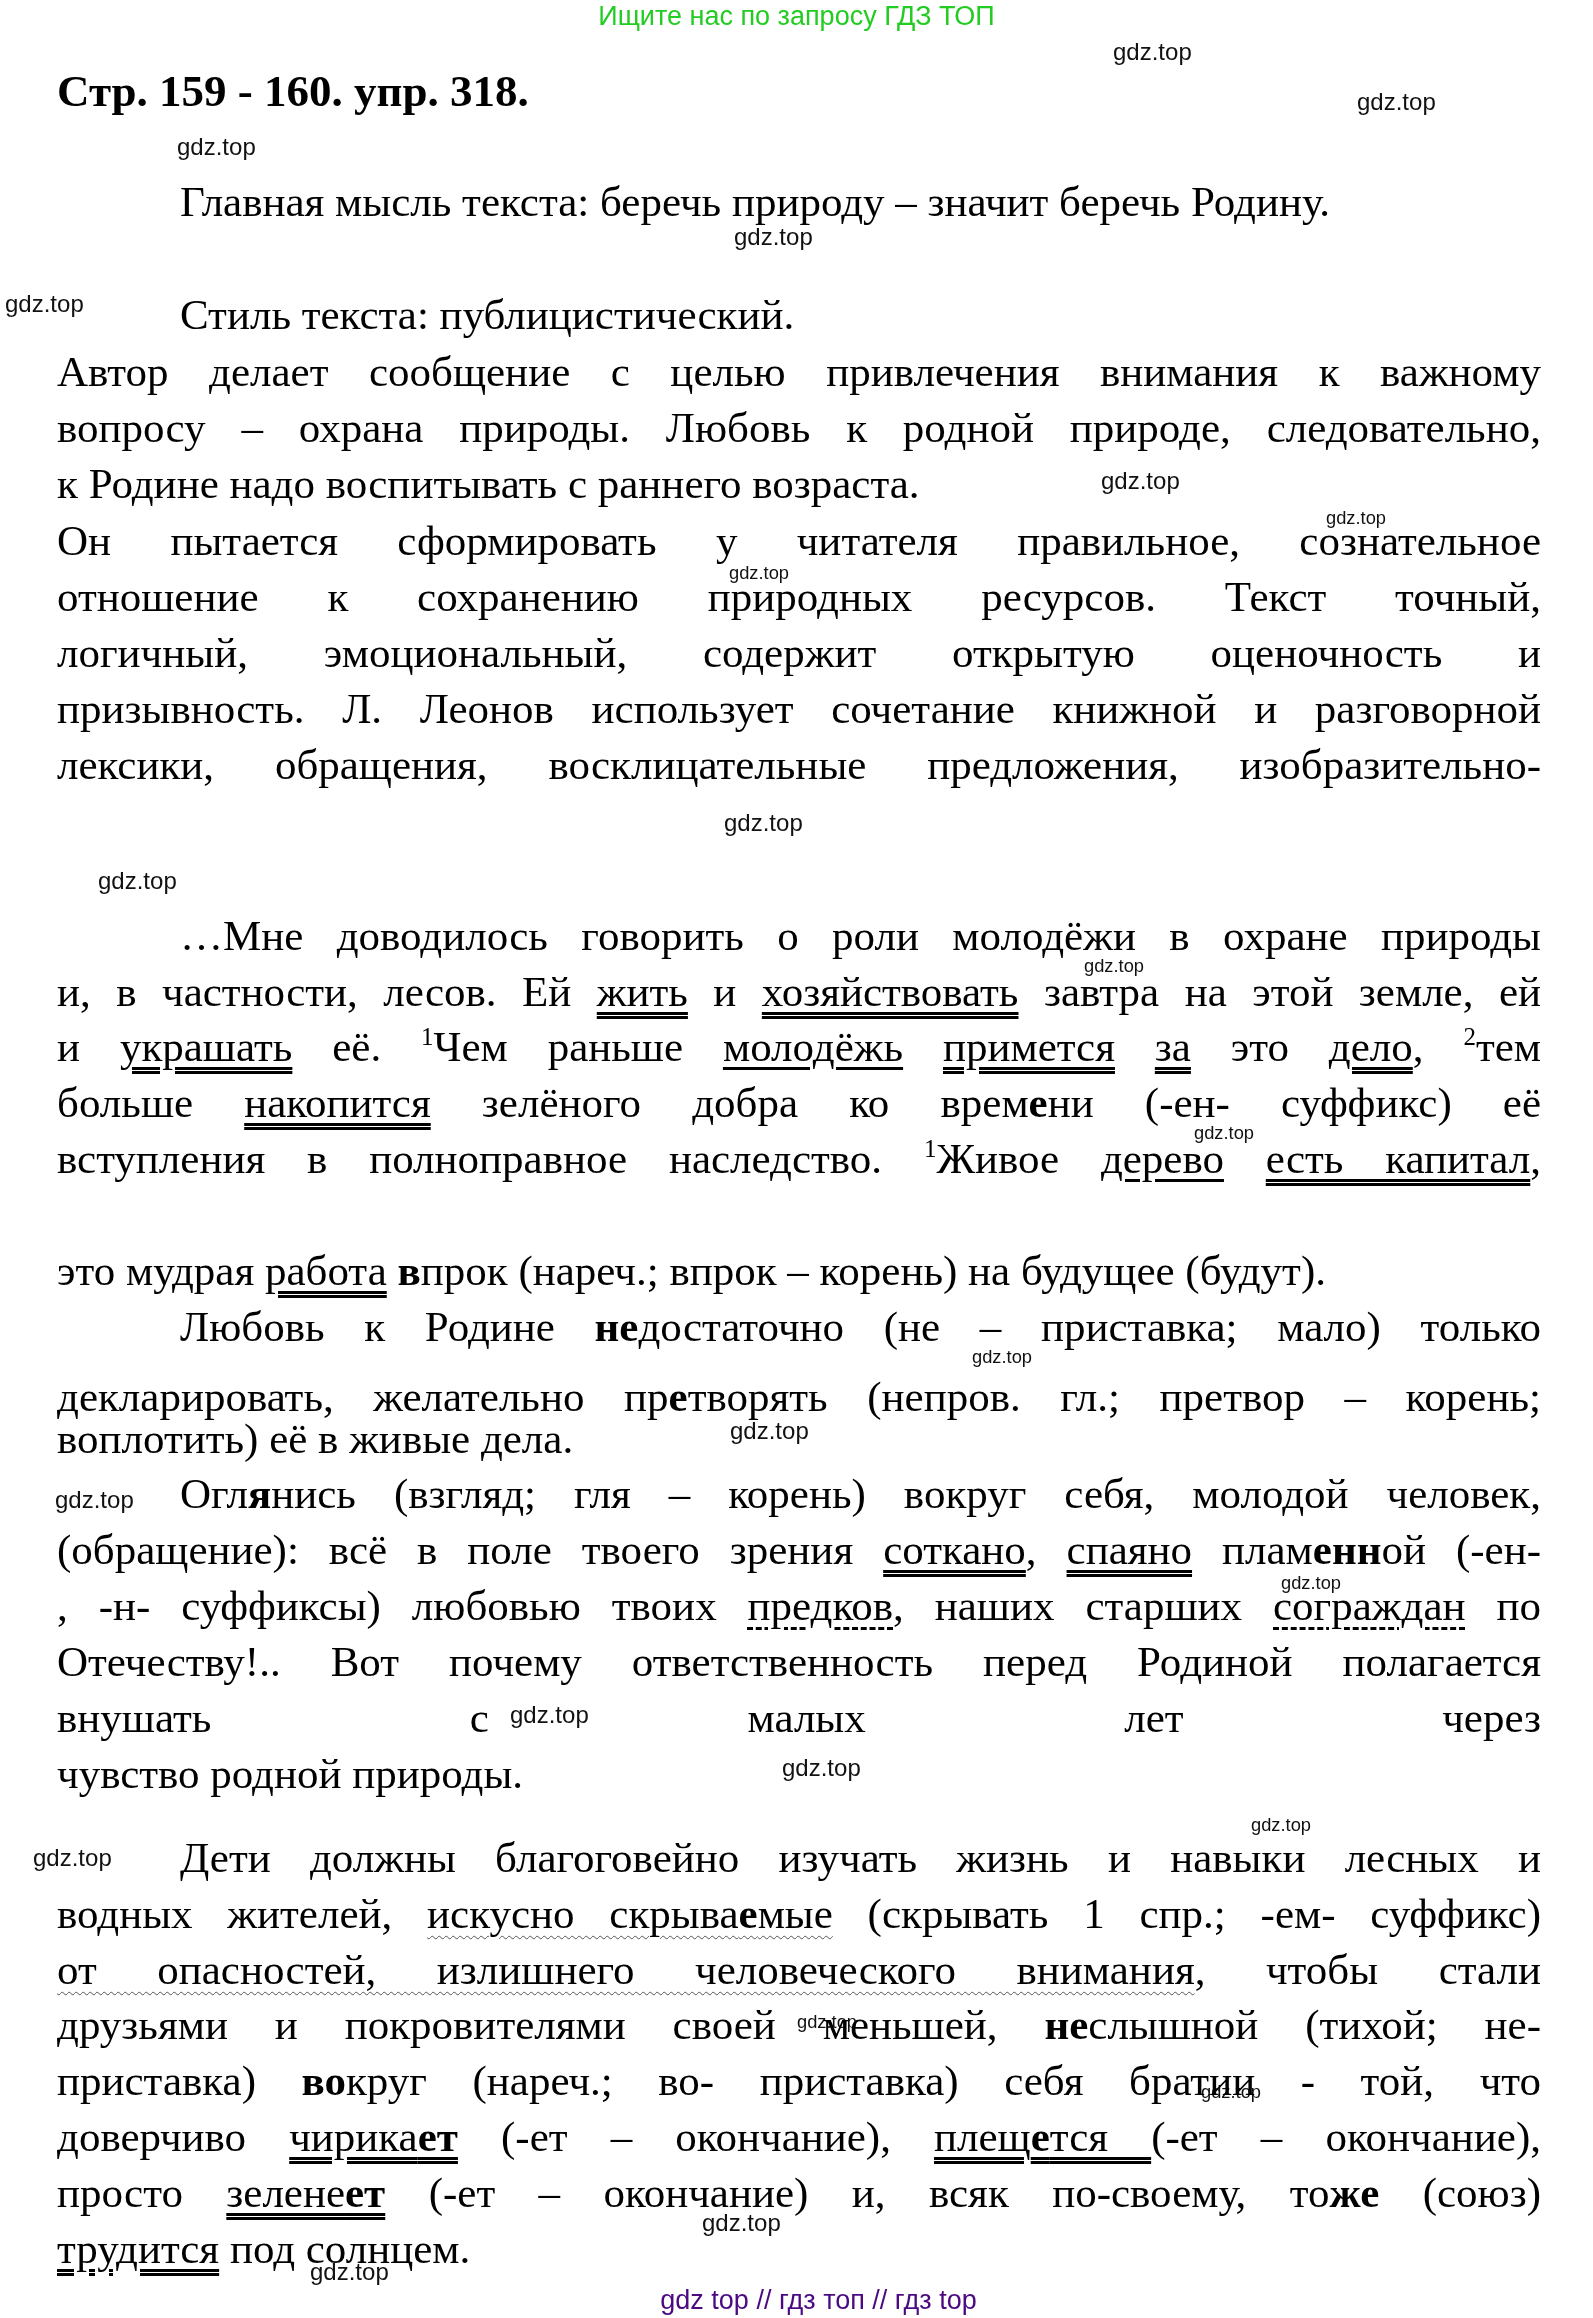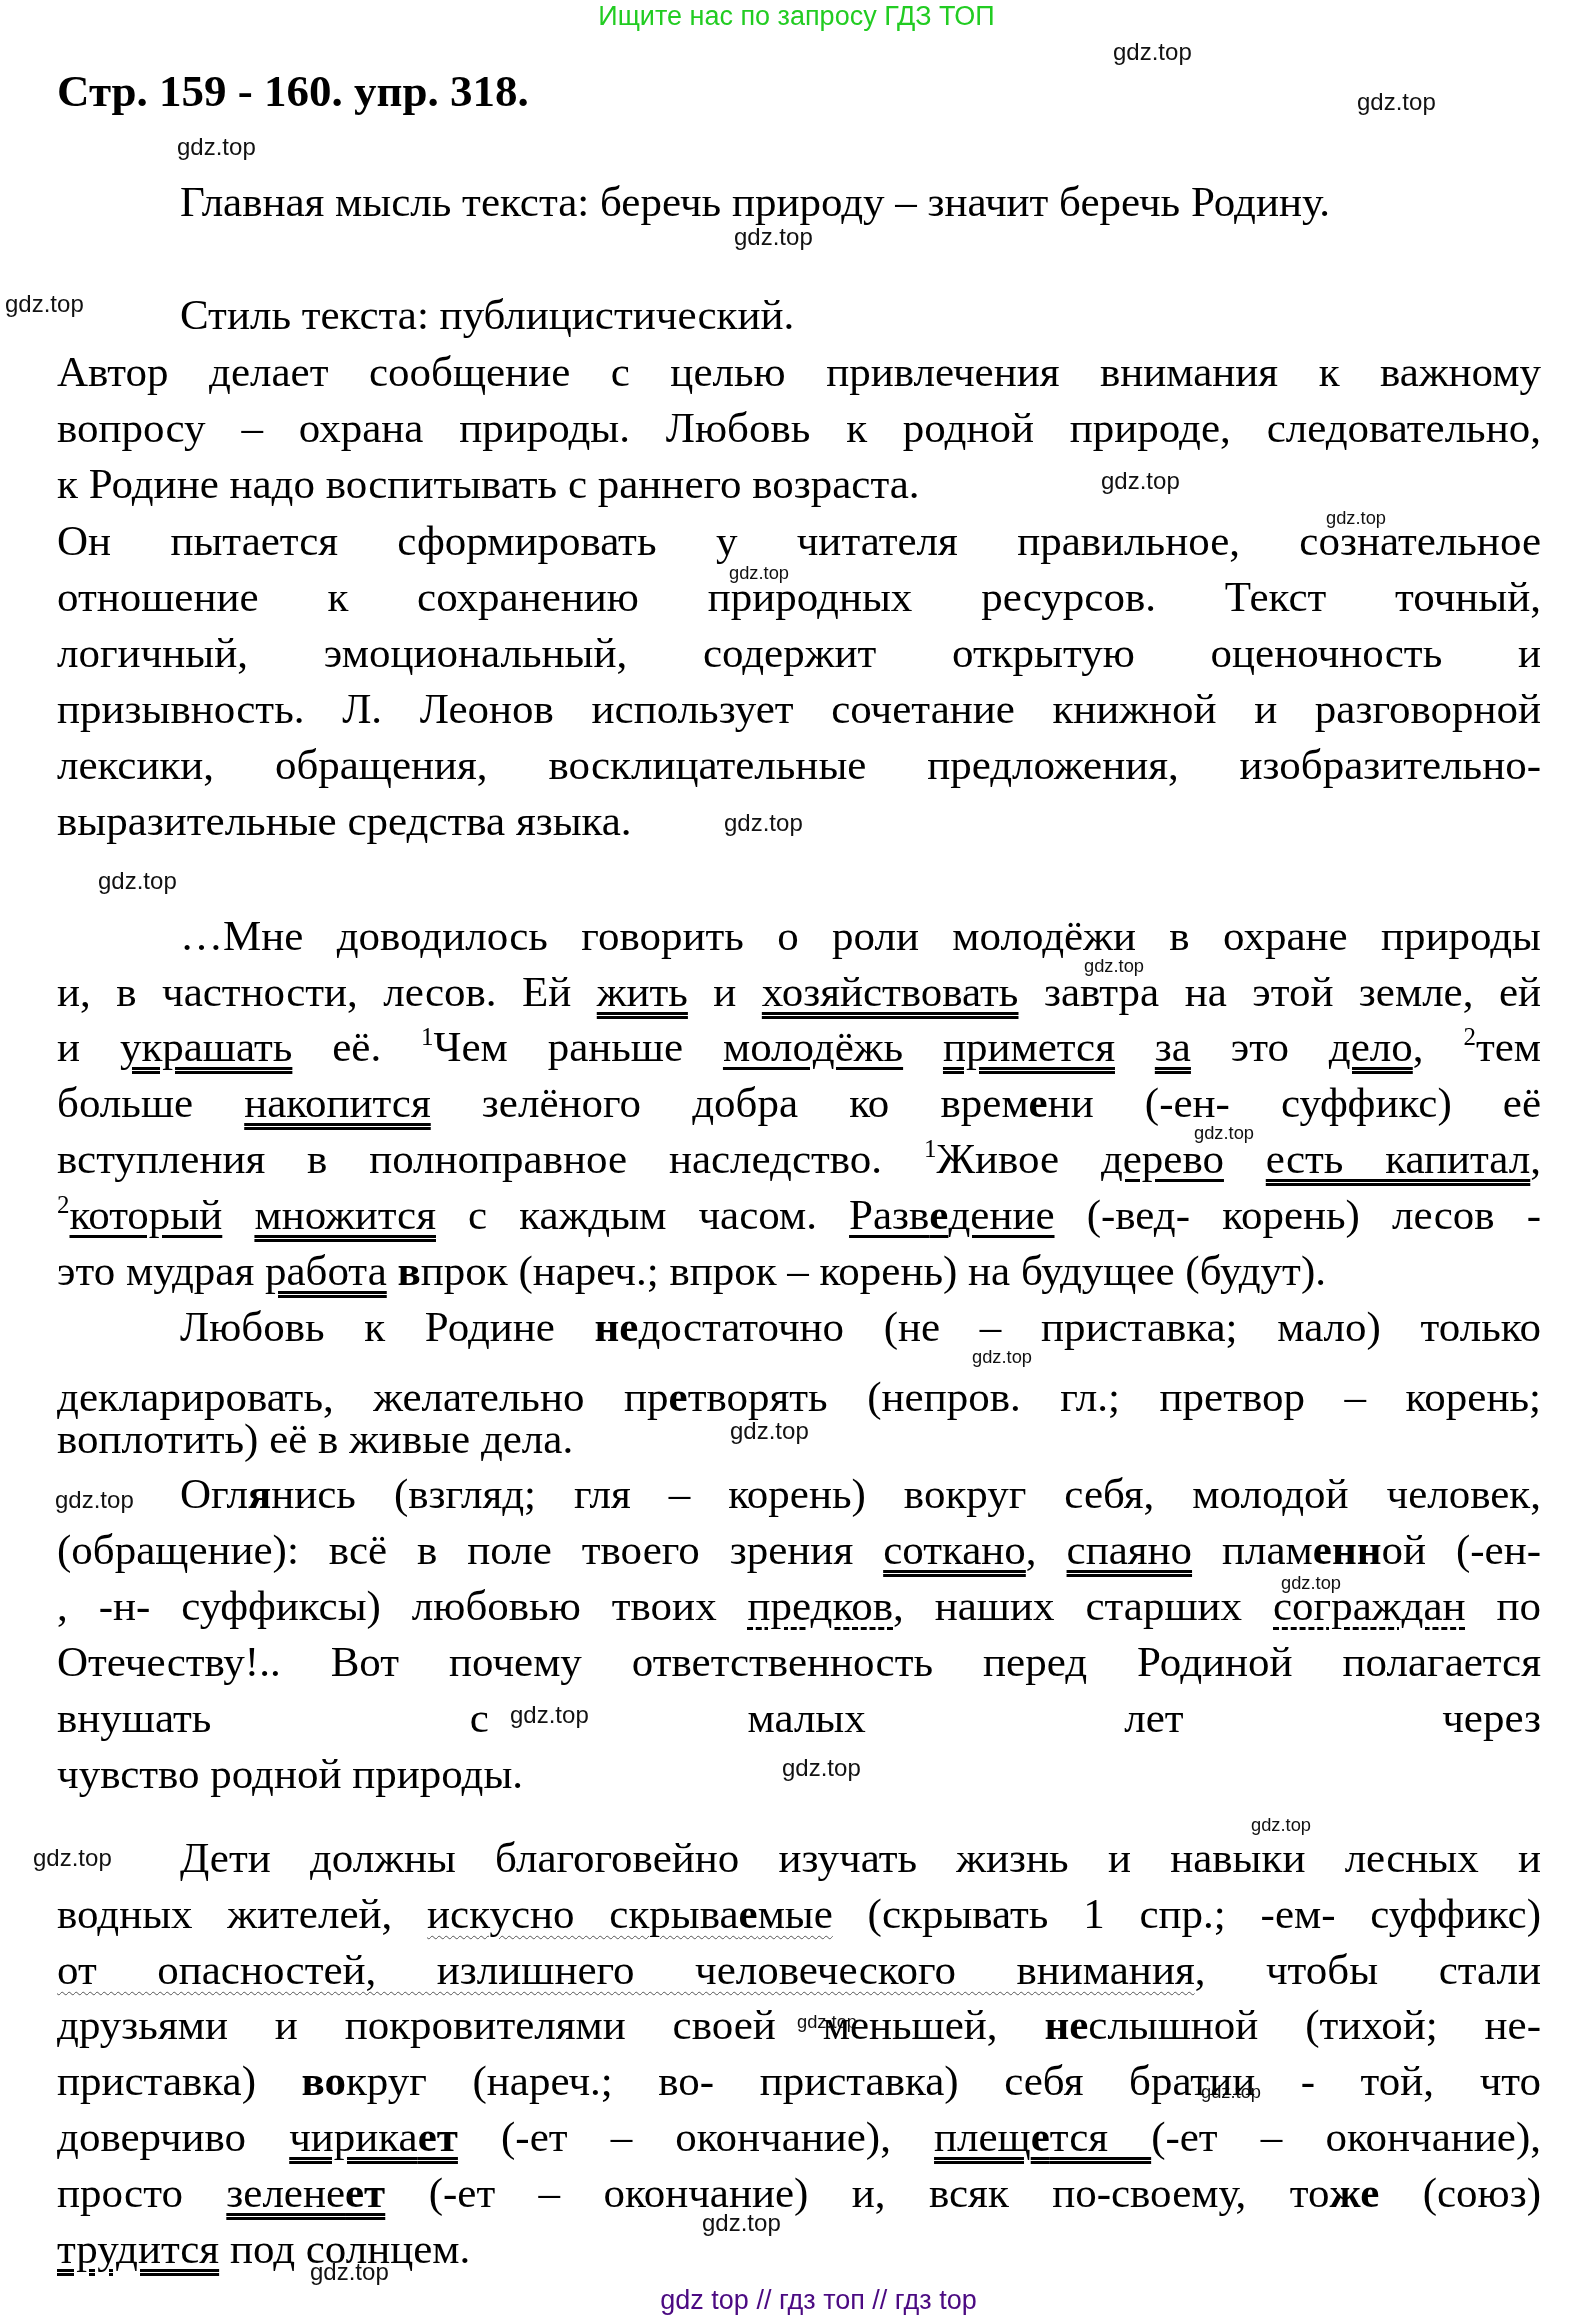--- a/index.html
+++ b/index.html
@@ -78,33 +78,31 @@
   <div class="line noj" style="left:180px;top:288px;">Стиль текста: публицистический.</div>
 
   <div class="line" style="top:345px;">Автор делает сообщение с целью привлечения внимания к важному</div>
   <div class="line" style="top:401px;">вопросу – охрана природы. Любовь к родной природе, следовательно,</div>
   <div class="line noj" style="top:457px;">к Родине надо воспитывать с раннего возраста.</div>
   <div class="line" style="top:514px;">Он пытается сформировать у читателя правильное, сознательное</div>
   <div class="line" style="top:570px;">отношение к сохранению природных ресурсов. Текст точный,</div>
   <div class="line" style="top:626px;">логичный, эмоциональный, содержит открытую оценочность и</div>
   <div class="line" style="top:682px;">призывность. Л. Леонов использует сочетание книжной и разговорной</div>
   <div class="line" style="top:738px;">лексики, обращения, восклицательные предложения, изобразительно-</div>
-  <div class="line noj" style="top:794px;">выразительные средства языка.</div>
 
   <div class="line indent" style="top:909px;">…Мне доводилось говорить о роли молодёжи в охране природы</div>
 
   <div class="line" style="top:965px;"><span>и, в частности, лесов. Ей </span><span class="u2">жить</span><span> и </span><span class="u2">хозяйствовать</span><span> завтра на этой земле, ей</span></div>
 
   <div class="line" style="top:1020px;"><span>и </span><span class="u2">украшать</span><span> её. </span><sup>1</sup><span>Чем раньше </span><span class="u1">молодёжь</span><span> </span><span class="u2">примется</span><span> </span><span class="u2">за</span><span> это </span><span class="u2">дело</span><span>, </span><sup>2</sup><span>тем</span></div>
 
   <div class="line" style="top:1076px;"><span>больше </span><span class="u2">накопится</span><span> зелёного добра ко врем</span><b>е</b><span>ни (-ен- суффикс) её</span></div>
 
   <div class="line" style="top:1132px;"><span>вступления в полноправное наследство. </span><sup>1</sup><span>Живое </span><span class="u1">дерево</span><span> </span><span class="u2">есть капитал</span><span>,</span></div>
 
-  <div class="line" style="top:1188px;"><sup>2</sup><span class="u1">который</span><span> </span><span class="u2">множится</span><span> с каждым часом. </span><span class="u1"><span>Разв</span><b>е</b><span>дение</span></span><span> (-вед- корень) лесов -</span></div>
 
   <div class="line noj" style="top:1244px;"><span>это мудрая </span><span class="u2">работа</span><span> </span><b>в</b><span>прок (нареч.; впрок – корень) на будущее (будут).</span></div>
 
   <div class="line indent" style="top:1300px;"><span>Любовь к Родине </span><b>не</b><span>достаточно (не – приставка; мало) только</span></div>
 
   <div class="line" style="top:1356px;margin-top:14px;"><span>декларировать, желательно пр</span><b>е</b><span>творять (непров. гл.; претвор – корень;</span></div>
 
   <div class="line noj" style="top:1412px;">воплотить) её в живые дела.</div>
 
   <div class="line indent" style="top:1467px;"><span>Огл</span><b>я</b><span>нись (взгляд; гля – корень) вокруг себя, молодой человек,</span></div>

